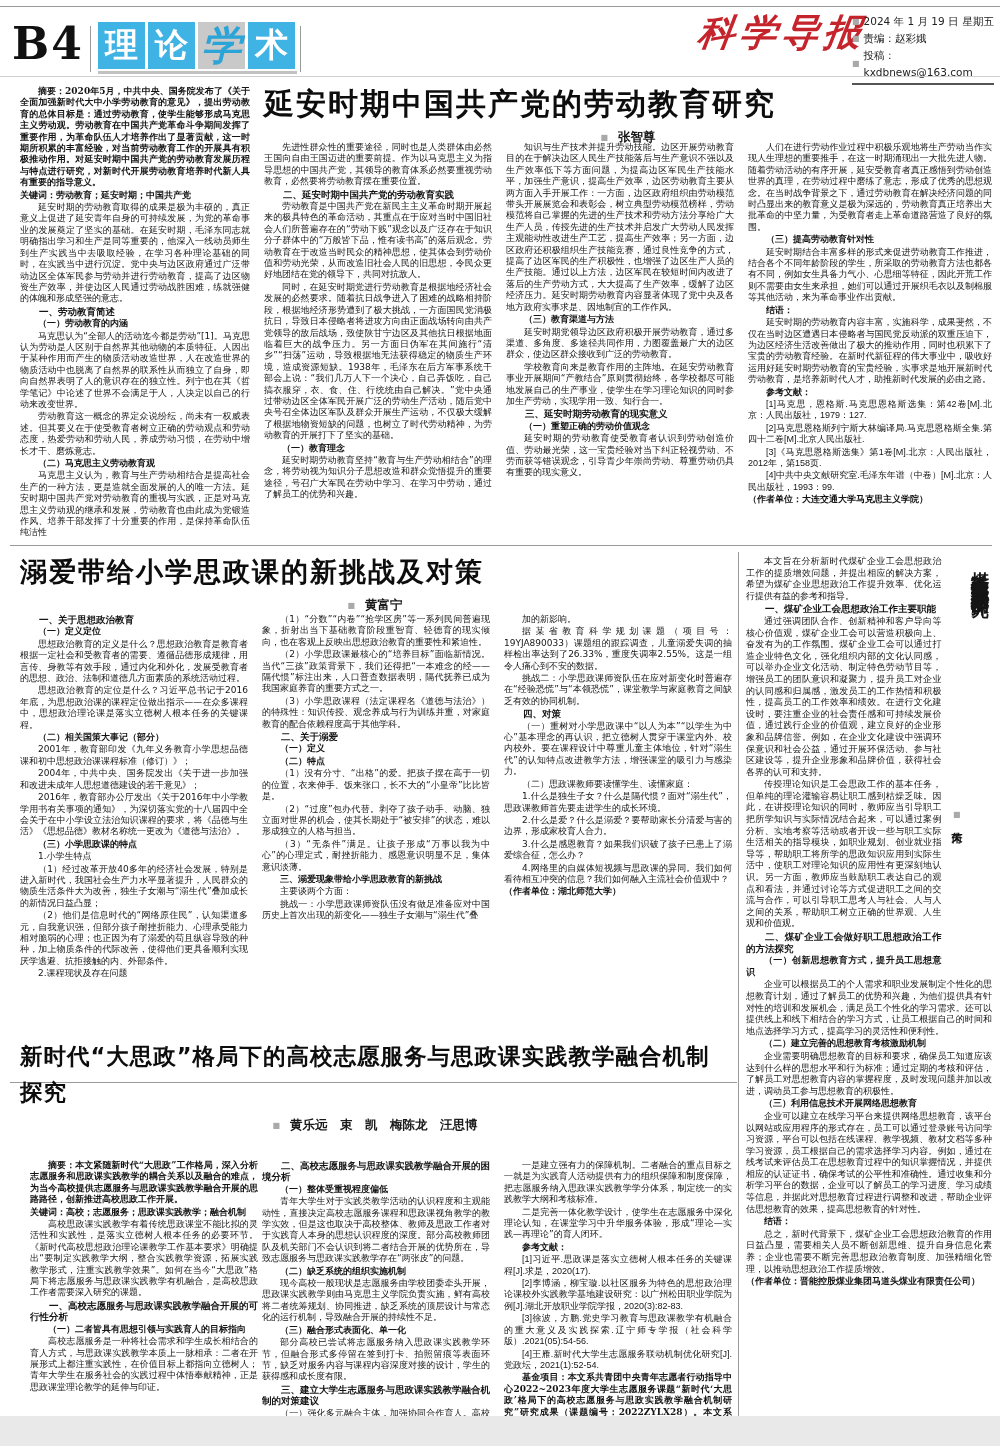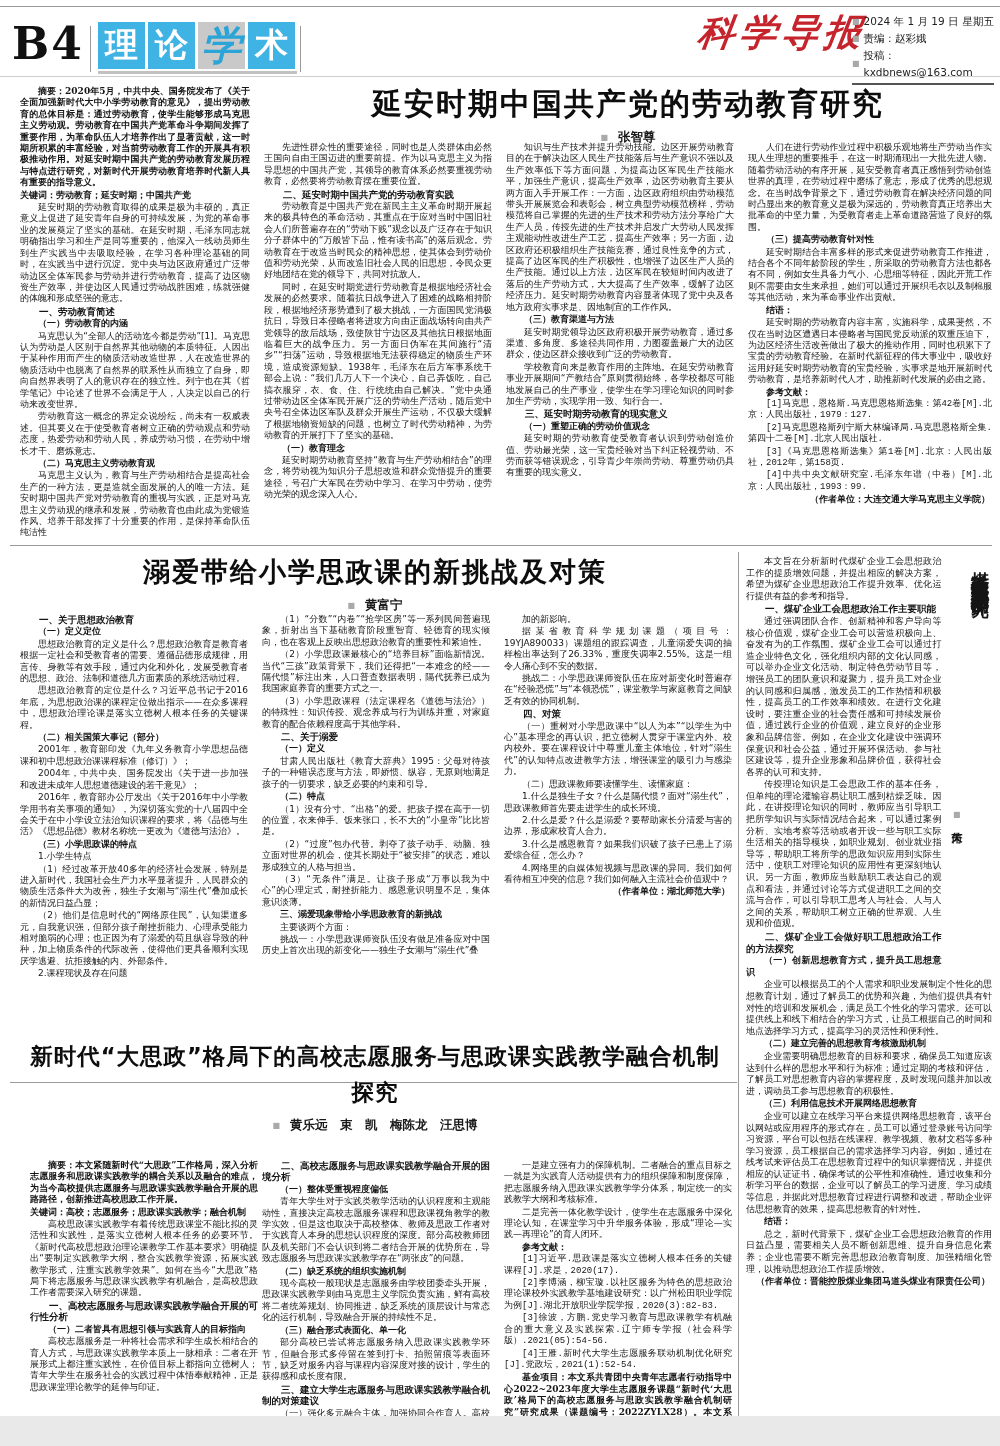--- a/index.html
+++ b/index.html
@@ -27,25 +27,25 @@
   .sq{color:#a9a9a9;font-size:8px;margin-right:4px;line-height:1}
 
   
   .col{position:absolute;font-size:9px;line-height:11.4px;text-align:justify;overflow:hidden}
   .blk{margin:0 0 1px 0}
   .t-p{text-indent:2em}
   .t-h1{font-weight:700;text-indent:2em;font-size:9.5px}
   .t-h2{font-weight:700;text-indent:2em;font-family:"DejaVu Serif",serif}
   .t-abs{font-family:"DejaVu Serif",serif;font-weight:600;text-indent:2em}
   .t-kw{font-family:"DejaVu Serif",serif;font-weight:700}
-  .t-ref{text-indent:2em;font-family:Liberation Mono, monospace}
+  .t-ref{text-indent:2em;font-family:Liberation Sans, sans-serif}
   .t-fund{font-weight:700;text-indent:2em;font-family:"DejaVu Serif",serif}
-  .t-end{text-align:right;font-weight:700;padding-right:2px}
-
-  .atitle{position:absolute;text-align:center;font-weight:700;color:#0d0d0d}
+  .t-end{font-weight:700;padding-right:2px}
+
+  .atitle{position:absolute;text-align:left;font-weight:700;color:#0d0d0d}
   .atitle .tl1{font-size:30px;letter-spacing:2px;line-height:36px}
   .atitle.small .tl1{font-size:27px}
   .atitle.smaller .tl1{font-size:22.5px;letter-spacing:1px}
   .byline{display:flex;justify-content:center;align-items:center;gap:6px;
           font-size:12.5px;font-weight:700;margin-top:7px;color:#1a1a1a}
 
   
   .a3body{position:absolute;left:746px;top:556px;width:246px;height:884px;
           font-size:9px;line-height:11.6px;text-align:justify;overflow:hidden}
   .a3float{float:right;height:398px;margin:2px 0 8px 9px;display:flex;align-items:flex-start}
@@ -107,21 +107,21 @@
       <div class="blk t-p">劳动教育这一概念的界定众说纷纭，尚未有一权威表述。但其要义在于使受教育者树立正确的劳动观点和劳动态度，热爱劳动和劳动人民，养成劳动习惯，在劳动中增长才干、磨炼意志。</div>
       <div class="blk t-h2">（二）马克思主义劳动教育观</div>
       <div class="blk t-p">马克思主义认为，教育与生产劳动相结合是提高社会生产的一种方法，更是造就全面发展的人的唯一方法。延安时期中国共产党对劳动教育的重视与实践，正是对马克思主义劳动观的继承和发展，劳动教育也由此成为党锻造作风、培养干部发挥了十分重要的作用，是保持革命队伍纯洁性</div>
     </div>
   <div class="col" style="left:264px;top:142px;width:228px;height:396px">
       <div class="blk t-p">先进性群众性的重要途径，同时也是人类群体由必然王国向自由王国迈进的重要前提。作为以马克思主义为指导思想的中国共产党，其领导的教育体系必然要重视劳动教育，必然要将劳动教育摆在重要位置。</div>
       <div class="blk t-h1">二、延安时期中国共产党的劳动教育实践</div>
       <div class="blk t-p">劳动教育是中国共产党在新民主主义革命时期开展起来的极具特色的革命活动，其重点在于应对当时中国旧社会人们所普遍存在的“劳动下贱”观念以及广泛存在于知识分子群体中的“万般皆下品，惟有读书高”的落后观念。劳动教育在于改造当时民众的精神思想，使其体会到劳动价值和劳动光荣，从而改造旧社会人民的旧思想，令民众更好地团结在党的领导下，共同对抗敌人。</div>
       <div class="blk t-p">同时，在延安时期党进行劳动教育是根据地经济社会发展的必然要求。随着抗日战争进入了困难的战略相持阶段，根据地经济形势遭到了极大挑战，一方面国民党消极抗日，导致日本侵略者将进攻方向由正面战场转向由共产党领导的敌后战场，致使陕甘宁边区及其他抗日根据地面临着巨大的战争压力。另一方面日伪军在其间施行“清乡”“扫荡”运动，导致根据地无法获得稳定的物质生产环境，造成资源短缺。1938年，毛泽东在后方军事系统干部会上说：“我们几万人下一个决心，自己弄饭吃，自己搞衣服穿，衣、食、住、行统统由自己解决。”党中央通过带动边区全体军民开展广泛的劳动生产活动，随后党中央号召全体边区军队及群众开展生产运动，不仅极大缓解了根据地物资短缺的问题，也树立了时代劳动精神，为劳动教育的开展打下了坚实的基础。</div>
       <div class="blk t-h2">（一）教育理念</div>
-      <div class="blk t-p">延安时期劳动教育坚持“教育与生产劳动相结合”的理念，将劳动视为知识分子思想改造和群众觉悟提升的重要途径，号召广大军民在劳动中学习、在学习中劳动，使劳动光荣的观念深入人心。</div>
+      <div class="blk t-p">延安时期劳动教育坚持“教育与生产劳动相结合”的理念，将劳动视为知识分子思想改造和群众觉悟提升的重要途径，号召广大军民在劳动中学习、在学习中劳动，通过了解员工的优势和兴趣。</div>
     </div>
   <div class="col" style="left:506px;top:142px;width:228px;height:396px">
       <div class="blk t-p">知识与生产技术并提升劳动技能。边区开展劳动教育目的在于解决边区人民生产技能落后与生产意识不强以及生产效率低下等方面问题，为提高边区军民生产技能水平，加强生产意识，提高生产效率，边区劳动教育主要从两方面入手开展工作：一方面，边区政府组织由劳动模范带头开展展览会和表彰会，树立典型劳动模范榜样，劳动模范将自己掌握的先进的生产技术和劳动方法分享给广大生产人员，传授先进的生产技术并启发广大劳动人民发挥主观能动性改进生产工艺，提高生产效率；另一方面，边区政府还积极组织生产技能竞赛，通过良性竞争的方式，提高了边区军民的生产积极性，也增强了边区生产人员的生产技能。通过以上方法，边区军民在较短时间内改进了落后的生产劳动方式，大大提高了生产效率，缓解了边区经济压力。延安时期劳动教育内容显著体现了党中央及各地方政府实事求是、因地制宜的工作作风。</div>
       <div class="blk t-h2">（三）教育渠道与方法</div>
       <div class="blk t-p">延安时期党领导边区政府积极开展劳动教育，通过多渠道、多角度、多途径共同作用，力图覆盖最广大的边区群众，使边区群众接收到广泛的劳动教育。</div>
       <div class="blk t-p">学校教育向来是教育作用的主阵地。在延安劳动教育事业开展期间“产教结合”原则贯彻始终，各学校都尽可能地发展自己的生产事业，使学生在学习理论知识的同时参加生产劳动，实现学用一致、知行合一。</div>
       <div class="blk t-h1">三、延安时期劳动教育的现实意义</div>
       <div class="blk t-h2">（一）重塑正确的劳动价值观念</div>
       <div class="blk t-p">延安时期的劳动教育使受教育者认识到劳动创造价值、劳动最光荣，这一宝贵经验对当下纠正轻视劳动、不劳而获等错误观念，引导青少年崇尚劳动、尊重劳动仍具有重要的现实意义。</div>
     </div>
@@ -162,21 +162,20 @@
       <div class="blk t-p">（1）经过改革开放40多年的经济社会发展，特别是进入新时代，我国社会生产力水平显著提升，人民群众的物质生活条件大为改善，独生子女潮与“溺生代”叠加成长的新情况日益凸显；</div>
       <div class="blk t-p">（2）他们是信息时代的“网络原住民”，认知渠道多元，自我意识强，但部分孩子耐挫折能力、心理承受能力相对脆弱的心理；也正因为有了溺爱的苟且纵容导致的种种，加上物质条件的代际改善，使得他们更具备顺利实现厌学逃避、抗拒接触的内、外部条件。</div>
       <div class="blk t-p">2.课程现状及存在问题</div>
     </div>
   <div class="col" style="left:262px;top:614px;width:228px;height:460px">
       <div class="blk t-p">（1）“分数”“内卷”“抢学区房”等一系列民间普遍现象，折射出当下基础教育阶段重智育、轻德育的现实倾向，也在客观上反映出思想政治教育的重要性和紧迫性。</div>
       <div class="blk t-p">（2）小学思政课最核心的“培养目标”面临新情况。当代“三孩”政策背景下，我们还得把“一本难念的经——隔代惯”标注出来，人口普查数据表明，隔代抚养已成为我国家庭养育的重要方式之一。</div>
       <div class="blk t-p">（3）小学思政课程（法定课程名《道德与法治》）的特殊性：知识传授、观念养成与行为训练并重，对家庭教育的配合依赖程度高于其他学科。</div>
       <div class="blk t-h1">二、关于溺爱</div>
       <div class="blk t-h2">（一）定义</div>
-      <div class="blk t-p">甘肃人民出版社《教育大辞典》1995：父母对待孩子的一种错误态度与方法，即娇惯、纵容，无原则地满足孩子的一切要求，缺乏必要的约束和引导。</div>
       <div class="blk t-h2">（二）特点</div>
       <div class="blk t-p">（1）没有分寸、“出格”的爱。把孩子摆在高于一切的位置，衣来伸手、饭来张口，长不大的“小皇帝”比比皆是。</div>
       <div class="blk t-p">（2）“过度”包办代替。剥夺了孩子动手、动脑、独立面对世界的机会，使其长期处于“被安排”的状态，难以形成独立的人格与担当。</div>
       <div class="blk t-p">（3）“无条件”满足。让孩子形成“万事以我为中心”的心理定式，耐挫折能力、感恩意识明显不足，集体意识淡薄。</div>
       <div class="blk t-h2">三、溺爱现象带给小学思政教育的新挑战</div>
       <div class="blk t-p">主要谈两个方面：</div>
       <div class="blk t-p">挑战一：小学思政课师资队伍没有做足准备应对中国历史上首次出现的新变化——独生子女潮与“溺生代”叠</div>
     </div>
   <div class="col" style="left:504px;top:614px;width:228px;height:460px">
       <div class="blk t-p">加的新影响。</div>

